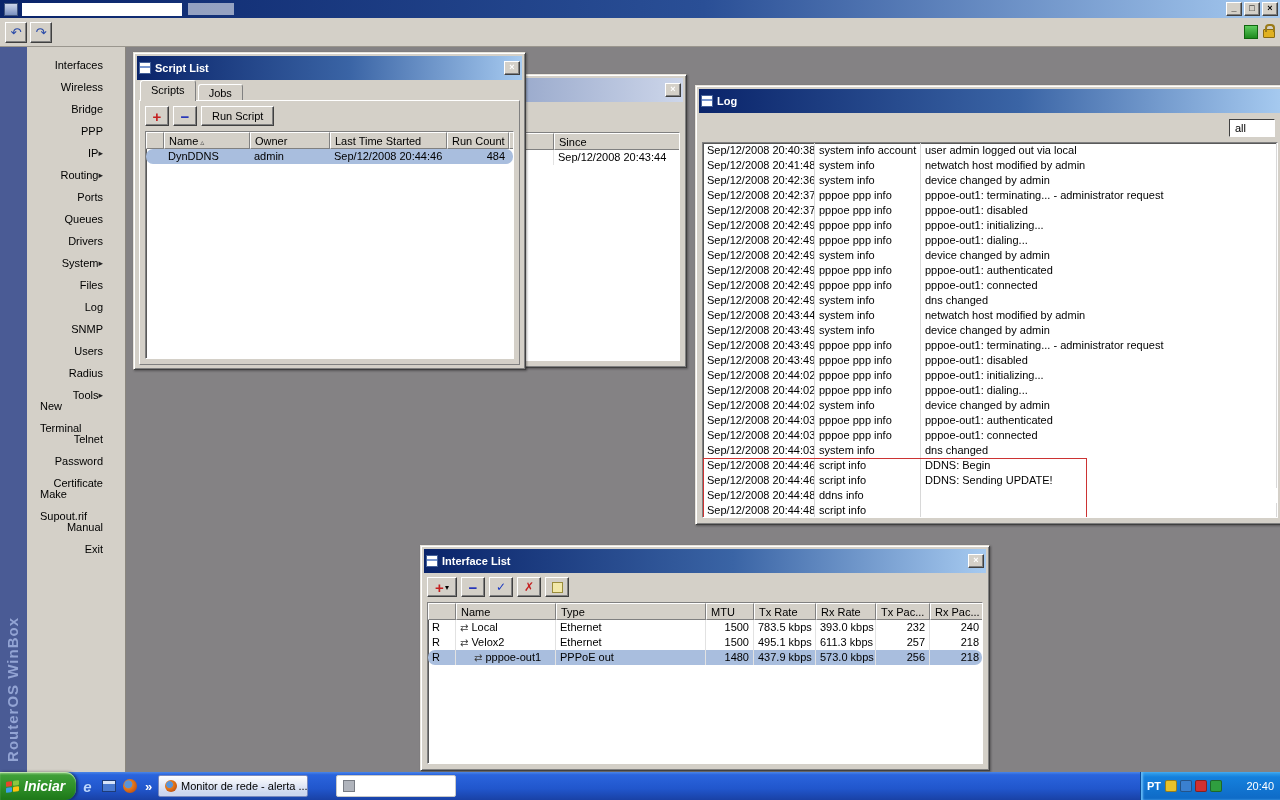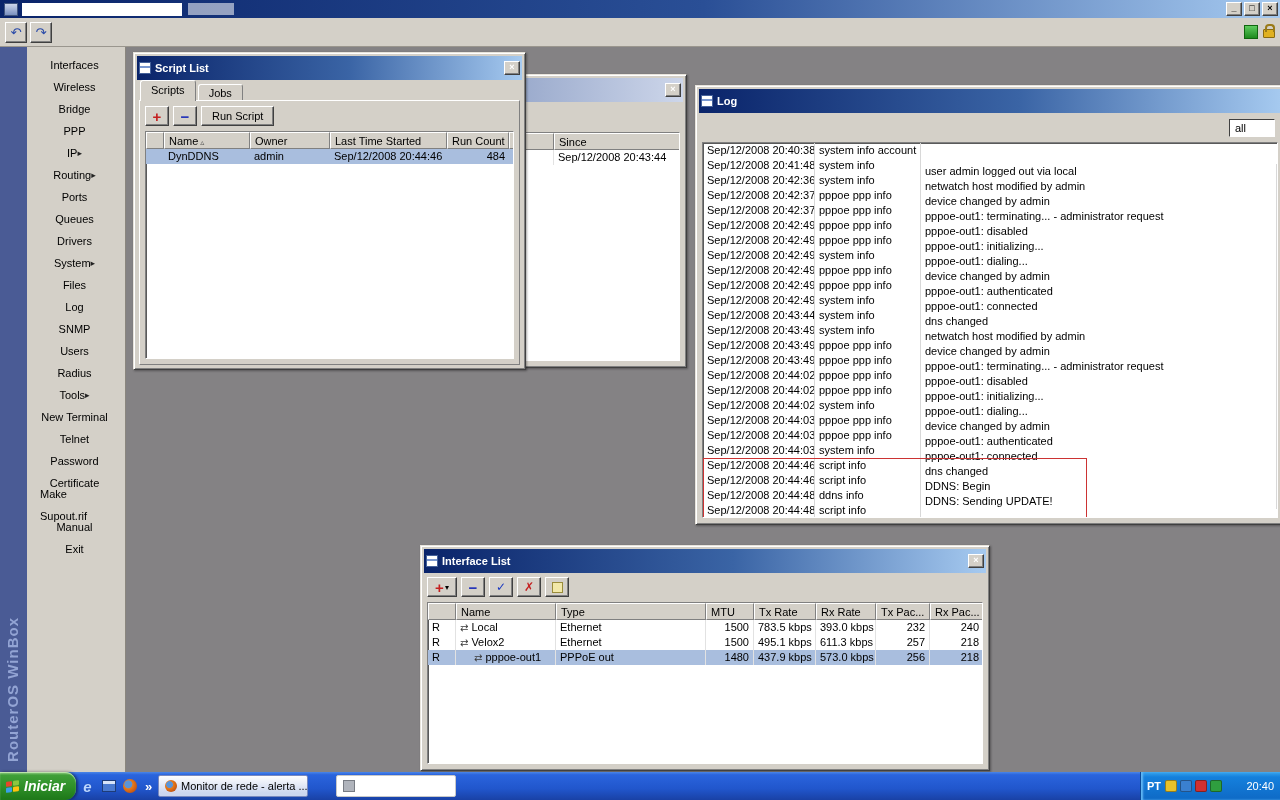--- a/index.html
+++ b/index.html
@@ -23,21 +23,21 @@
     box-shadow:inset -1px -1px 0 #808080;text-align:center;line-height:19px;color:#2a4aa8;font-size:13px;}
   .status-green{position:absolute;left:1244px;top:7px;width:14px;height:14px;background:linear-gradient(#5ecb5e,#1e8a1e);border:1px solid #10660f;}
   .padlock{position:absolute;left:1263px;top:11px;width:12px;height:9px;background:#e0b020;border:1px solid #8a6a10;border-radius:1px;}
   .padlock::before{content:"";position:absolute;left:1px;top:-6px;width:6px;height:6px;border:2px solid #9a7a18;border-bottom:none;border-radius:4px 4px 0 0;}
 
   
   .left-strip{position:absolute;left:0;top:47px;width:27px;height:725px;background:#4a5b95;}
   .vertical-brand{position:absolute;left:4px;bottom:10px;color:#93a4d4;font-weight:bold;font-size:15px;letter-spacing:1px;
     writing-mode:vertical-rl;transform:rotate(180deg);white-space:nowrap;}
   .sidebar{position:absolute;left:27px;top:47px;width:99px;height:725px;background:#d4d0c8;border-right:1px solid #8a867e;padding-top:7px;}
-  .menu-item{height:22px;line-height:22px;padding:0 16px 0 13px;display:flex;justify-content:center;align-items:center;cursor:default;}
+  .menu-item{height:22px;line-height:22px;padding:0 22px 0 13px;display:flex;justify-content:flex-end;align-items:center;cursor:default;}
   .mi-arrow{font-size:9px;color:#222;}
 
   
   .win{position:absolute;background:#d4d0c8;border:1px solid #404040;border-top-color:#e8e4dc;border-left-color:#e8e4dc;
     box-shadow:inset 1px 1px 0 #fff,inset -1px -1px 0 #808080,1px 1px 2px rgba(0,0,0,.35);
     padding:3px;display:flex;flex-direction:column;}
   .titlebar{height:18px;flex-shrink:0;background:linear-gradient(90deg,#0a246a 0%,#3a64a5 55%,#a6caf0 100%);
     color:#fff;font-weight:bold;display:flex;align-items:center;padding:12px 2px;gap:4px;}
   .titlebar.inactive{background:linear-gradient(90deg,#5a6ea8 0%,#93a4c8 45%,#cdd6ea 100%);}
   .t-icon{width:12px;height:12px;background:linear-gradient(#fff 0 3px,#7a98d0 3px 5px,#fff 5px);border:1px solid #45619a;flex-shrink:0;}
@@ -65,36 +65,36 @@
   .list{flex:1;background:#fff;border:1px solid;border-color:#808080 #fff #fff #808080;
     box-shadow:inset 1px 1px 0 #5a5a5a;position:relative;overflow:hidden;min-height:0;}
   .hdr{display:flex;}
   .hcell{background:#d4d0c8;border-top:1px solid #fff;border-left:1px solid #fff;border-right:1px solid #808080;
     border-bottom:1px solid #808080;padding:1px 4px;height:17px;line-height:14px;overflow:hidden;white-space:nowrap;flex-shrink:0;cursor:default;}
   .hfill{flex:1 1 auto;}
   .lrow{display:flex;height:15px;line-height:15px;cursor:default;}
   .cell{padding:0 4px;overflow:hidden;white-space:nowrap;flex-shrink:0;}
   .vline{border-right:1px solid #e2e2e2;}
   .num{text-align:right;}
-  .sel{background:#a9bede;}
+  .sel{background:#a9bede;border-radius:7px;}
   .if-icon{color:#3a3a3a;margin-right:3px;font-size:10px;}
   .sort{font-size:8px;color:#555;margin-left:2px;}
 
   
   .sl-flag{width:18px;} .sl-name{width:86px;} .sl-owner{width:80px;} .sl-time{width:117px;} .sl-count{width:62px;} .sl-rest{flex:1 1 auto;}
   .sel-full{flex:1 1 auto;}
 
   
   .sv-blank{width:206px;} .sv-since{width:127px;}
 
   
   .log-toolbar{position:relative;height:22px;flex-shrink:0;}
   .dd{position:absolute;right:3px;top:2px;width:46px;height:18px;background:#fff;border:1px solid;
     border-color:#404040 #fff #fff #404040;padding:1px 5px;line-height:14px;}
-  .lg-time{width:112px;} .lg-topic{width:106px;} .lg-msg{flex:1 1 auto;border-right:none;margin-top:21px;}
+  .lg-time{width:112px;} .lg-topic{width:106px;} .lg-msg{flex:1 1 auto;border-right:none;}
   .lcell{padding:0 4px;overflow:hidden;white-space:nowrap;flex-shrink:0;border-right:1px solid #d8d8d8;height:15px;line-height:15px;}
   .redbox{position:absolute;left:0;width:384px;border:1px solid #cc3333;pointer-events:none;}
 
   
   .il-flag{width:28px;} .il-name{width:100px;} .il-type{width:150px;} .il-mtu{width:48px;} .il-tx{width:62px;}
   .il-rx{width:60px;} .il-txp{width:54px;} .il-rxp{width:54px;}
   .indent{padding-left:18px;}
 
   
   #win-script{left:133px;top:52px;width:393px;height:318px;z-index:3;}

